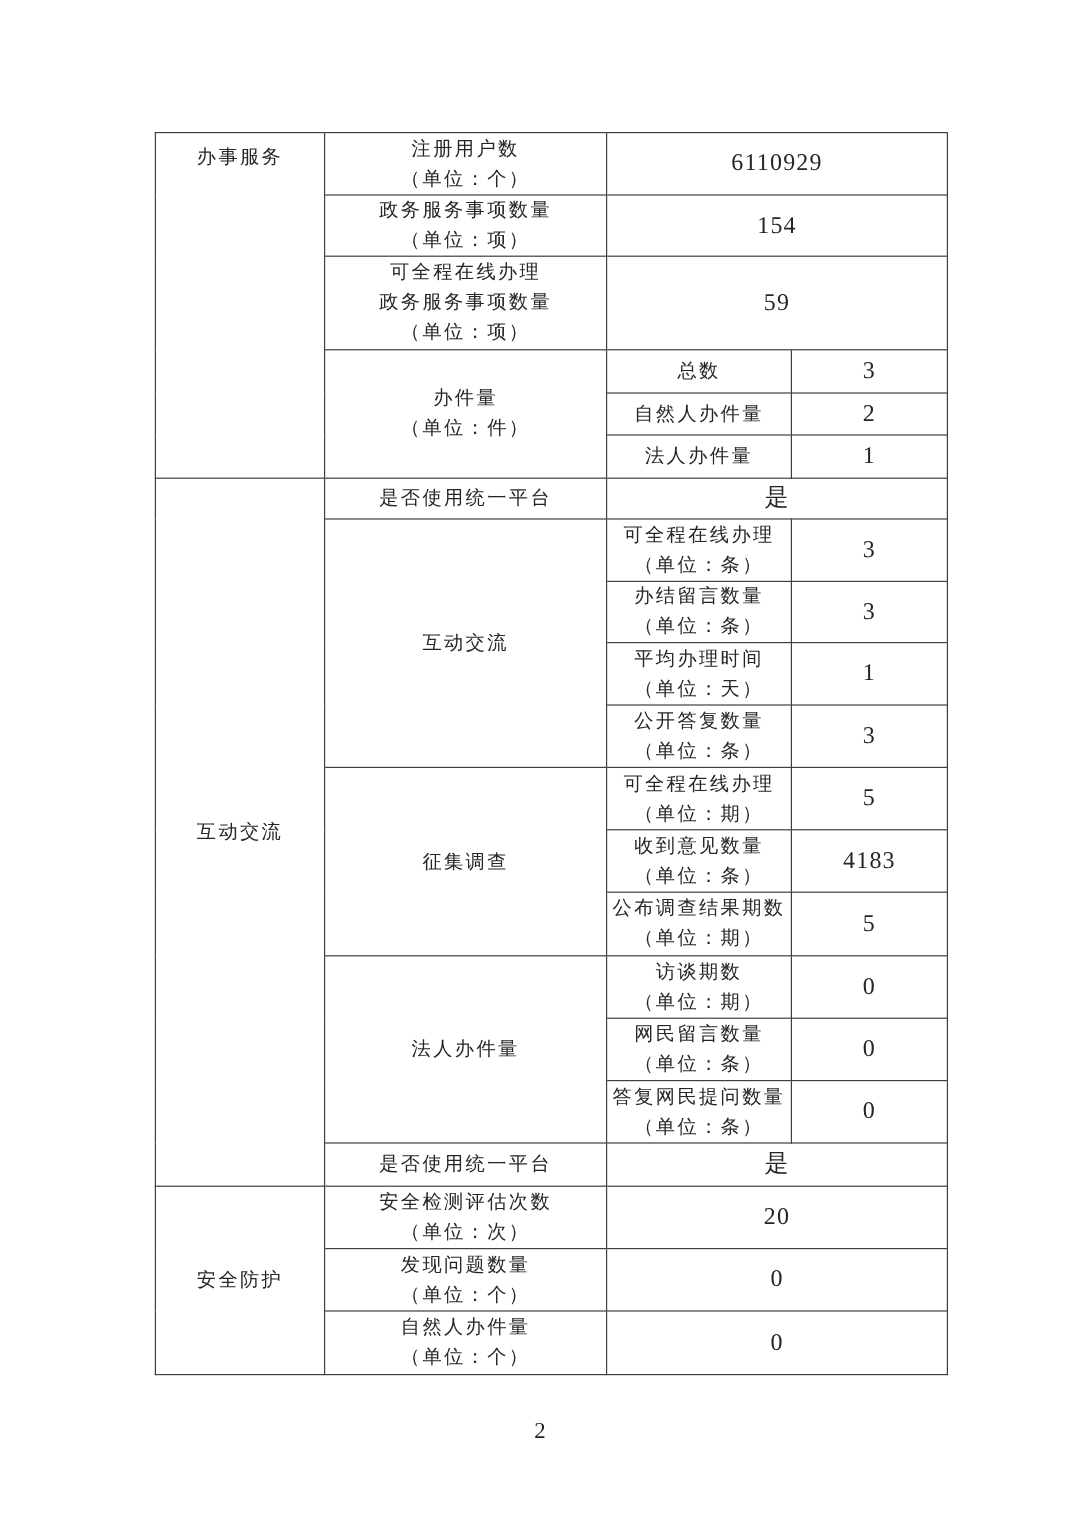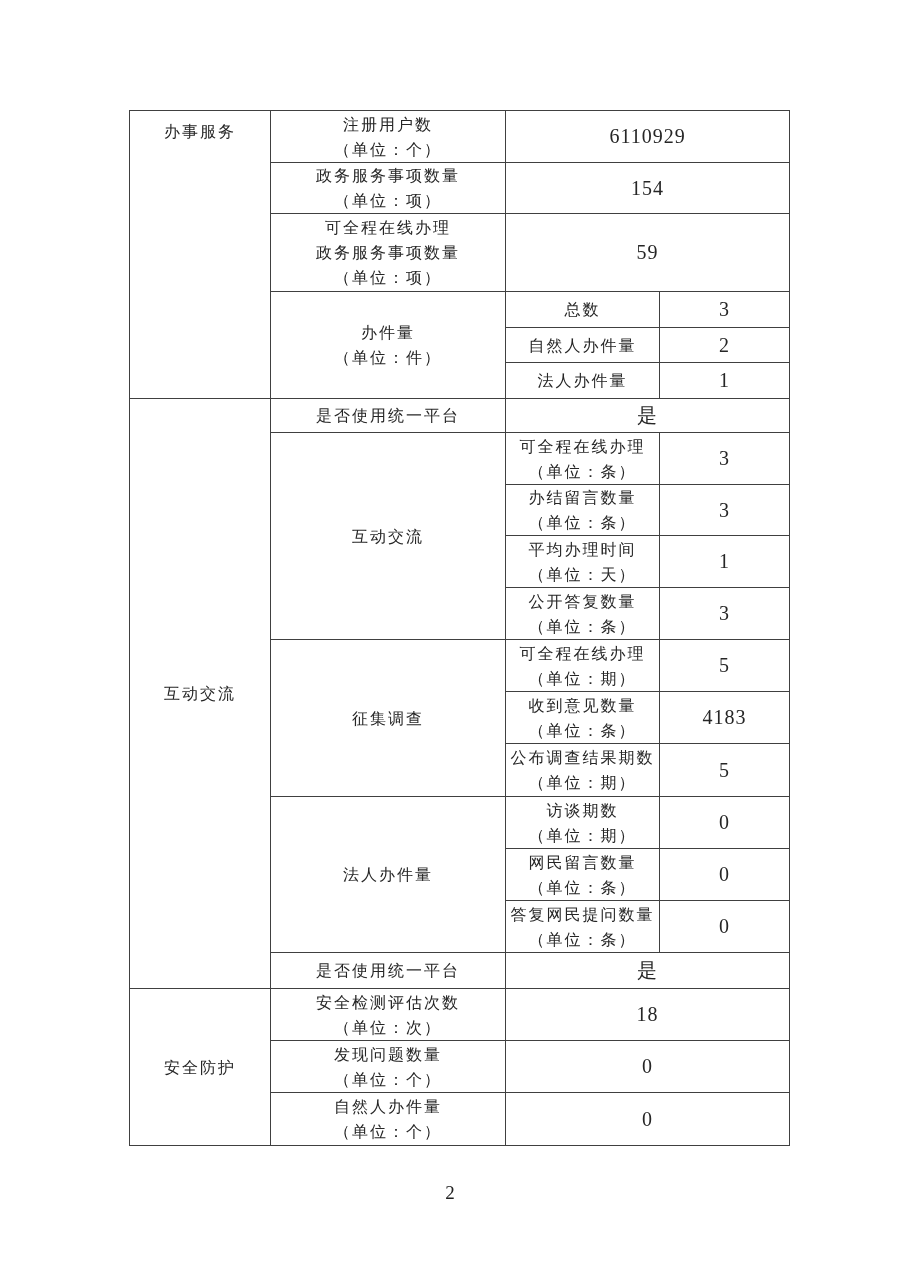--- a/index.html
+++ b/index.html
@@ -182,21 +182,21 @@
     <td>是否使用统一平台</td>
     <td colspan="2" class="val">是</td>
   </tr>
 
   <tr style="height:52px">
     <td rowspan="3" class="group">安全防护</td>
     <td>
       <span class="ln">安全检测评估次数</span>
       <span class="ln">（单位：次）</span>
     </td>
-    <td colspan="2" class="val">18</td>
+    <td colspan="2" class="val">20</td>
   </tr>
   <tr style="height:52px">
     <td>
       <span class="ln">发现问题数量</span>
       <span class="ln">（单位：个）</span>
     </td>
     <td colspan="2" class="val">0</td>
   </tr>
   <tr style="height:53px">
     <td>

